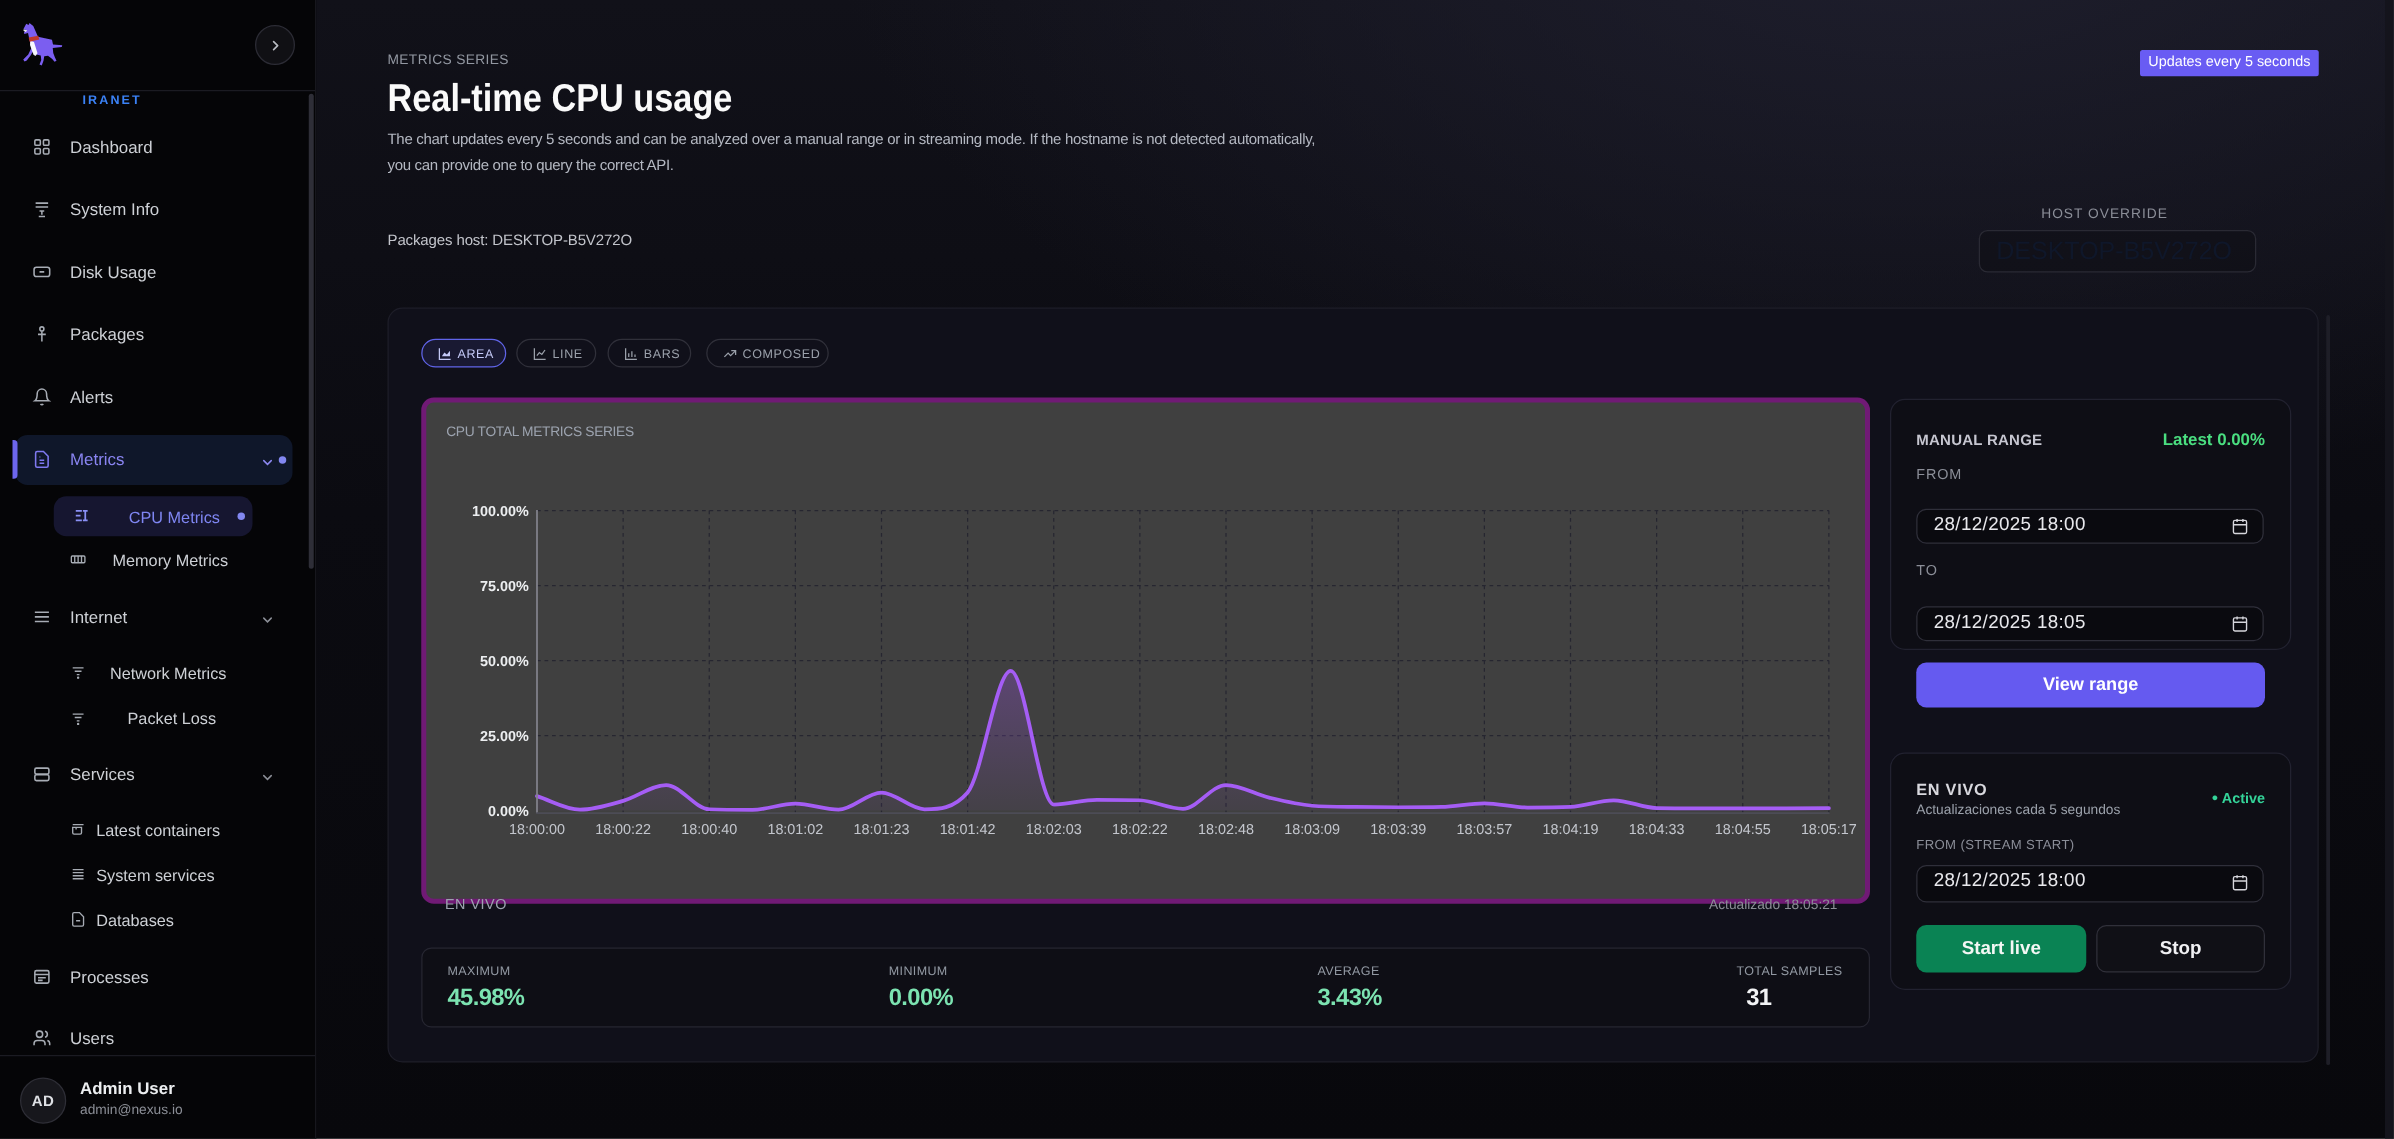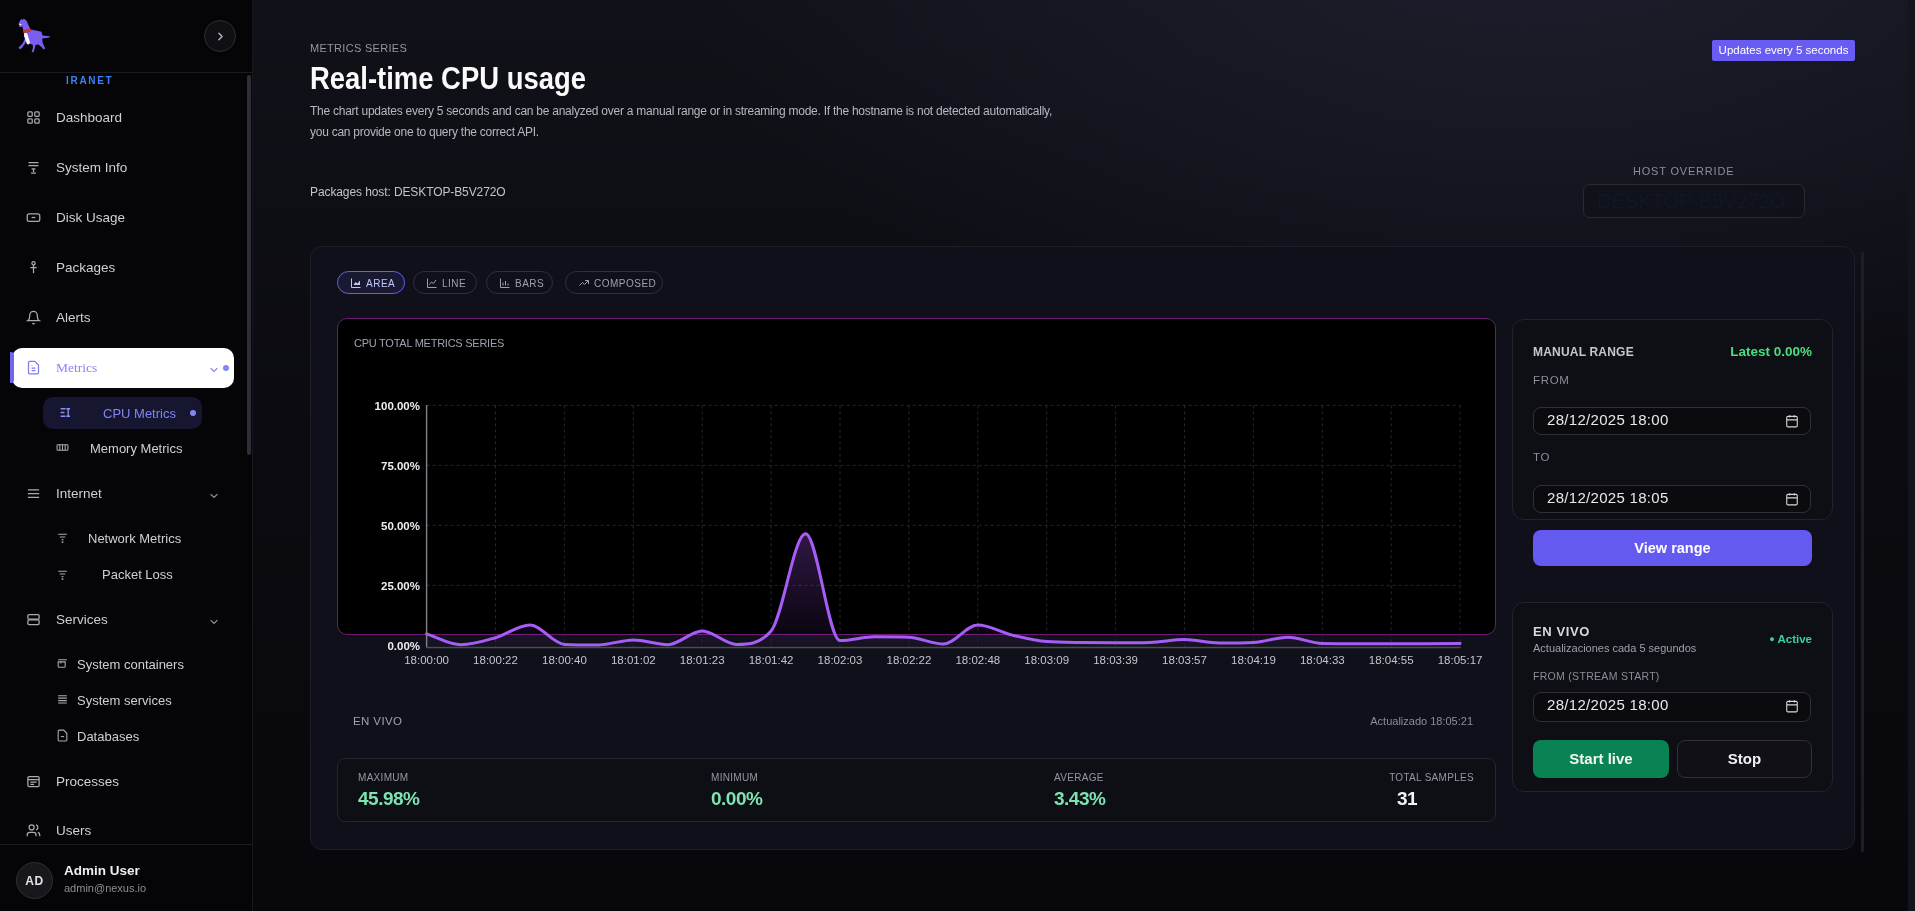--- a/index.html
+++ b/index.html
@@ -26,21 +26,21 @@
   #sb-scroll { position:absolute; right:1px; top:75px; width:4px; height:380px;
     background:#2e2e37; border-radius:2px; }
 
   .nav-item { position:absolute; left:12px; width:222px; height:40px; }
   .nav-item .ic { position:absolute; left:14px; top:12px; width:15px; height:15px; }
   .nav-item .lb { position:absolute; left:44px; top:12px; font-size:13.5px; color:#cdd0d5; }
   .nav-sub { position:absolute; left:40px; width:172px; height:32px; }
   .nav-sub .ic { position:absolute; left:16px; top:9px; width:13px; height:13px; }
   .nav-sub .lb { position:absolute; left:48px; top:9px; font-size:13px; color:#cdd0d5; }
   .chev { position:absolute; right:14px; top:16px; }
-  #metrics-item { background:#ffffff; border-radius:10px;font-family:Liberation Serif, serif; }
+  #metrics-item { background:#0f172a; border-radius:10px; }
   #metrics-item .lb { color:#8a85f2; }
   #metrics-bar { position:absolute; left:10px; top:352px; width:4px; height:31px;
     background:#6d66ee; border-radius:0 3px 3px 0; }
   #cpu-item { background:#161630; border-radius:10px; left:43px; width:159px; }
   #cpu-item .lb { color:#7f86f2; }
   .dot { position:absolute; width:6px; height:6px; border-radius:50%; background:#8287f0; }
 
   #sb-foot { position:absolute; left:0; bottom:0; width:100%; height:67px;
     border-top:1px solid #1b1b22; }
   #avatar { position:absolute; left:16px; top:17px; width:37px; height:37px; border-radius:50%;
@@ -69,22 +69,22 @@
     color:#9ba1ab; font-size:10px; font-weight:normal; letter-spacing:.5px; }
   .tab svg { position:absolute; left:12px; top:5px; }
   .tab span { position:absolute; left:28px; top:6px; }
   #tab-area { left:26px; width:68px; border-color:#6064e8; background:#191932;  }
   #tab-area span { color:#c3c8f5; }
   #tab-line { left:102px; width:64px; }
   #tab-bars { left:175px; width:67px; }
   #tab-comp { left:254px; width:98px; }
 
   
-  #chart-card { left:26px; top:71px; width:1159px; height:317px; background:#000000;
-    border:1px solid #701a75; border-radius:10px; }
+  #chart-card { left:26px; top:71px; width:1159px; height:405px; background:#404040;
+    border:4px solid #701a75; border-radius:10px; }
   #chart-title { left:16px; top:18px; font-size:11px; letter-spacing:-.25px; color:#9ca3af; }
   #envivo { left:15px; top:396px; font-size:11.5px; letter-spacing:.4px; color:#9ca3af; }
   #actualizado { right:22px; top:396px; font-size:11px; color:#8b8e96; }
 
   
   #stats { left:26px; top:511px; width:1159px; height:64px; background:#0e0e15;
     border:1px solid #262631; border-radius:8px; }
   .st-lb { position:absolute; top:13px; font-size:10px; letter-spacing:.3px; color:#9299a3;text-align:right; }
   .st-vl { position:absolute; top:29px; font-size:19px; letter-spacing:-.5px; font-weight:bold; color:#7ce3b1; }
 
@@ -221,21 +221,21 @@
     <div class="lb">Services</div>
     <svg class="chev" width="12" height="12" viewBox="0 0 24 24" fill="none" stroke="#8b8e96" stroke-width="2.4" stroke-linecap="round">
         <path d="M6 9l6 6 6-6"></path>
       </svg>
   </div>
   <div class="nav-sub" style="top:648px">
     <svg class="ic" viewBox="0 0 24 24" fill="none" stroke="#a7acb4" stroke-width="2">
         <path d="M4 9h13v8a2 2 0 0 1-2 2H6a2 2 0 0 1-2-2z"></path>
         <path d="M4 5h16M9 9v3"></path>
       </svg>
-    <div class="lb" style="left:37px">System containers</div>
+    <div class="lb" style="left:37px">Latest containers</div>
   </div>
   <div class="nav-sub" style="top:684px">
     <svg class="ic" viewBox="0 0 24 24" fill="none" stroke="#a7acb4" stroke-width="2">
         <path d="M4 5h16M4 9.5h16M4 14h16M4 18.5h16"></path>
       </svg>
     <div class="lb" style="left:37px">System services</div>
   </div>
   <div class="nav-sub" style="top:720px">
     <svg class="ic" viewBox="0 0 24 24" fill="none" stroke="#a7acb4" stroke-width="2">
         <path d="M14 2H6a2 2 0 0 0-2 2v16a2 2 0 0 0 2 2h12a2 2 0 0 0 2-2V8z"></path>

